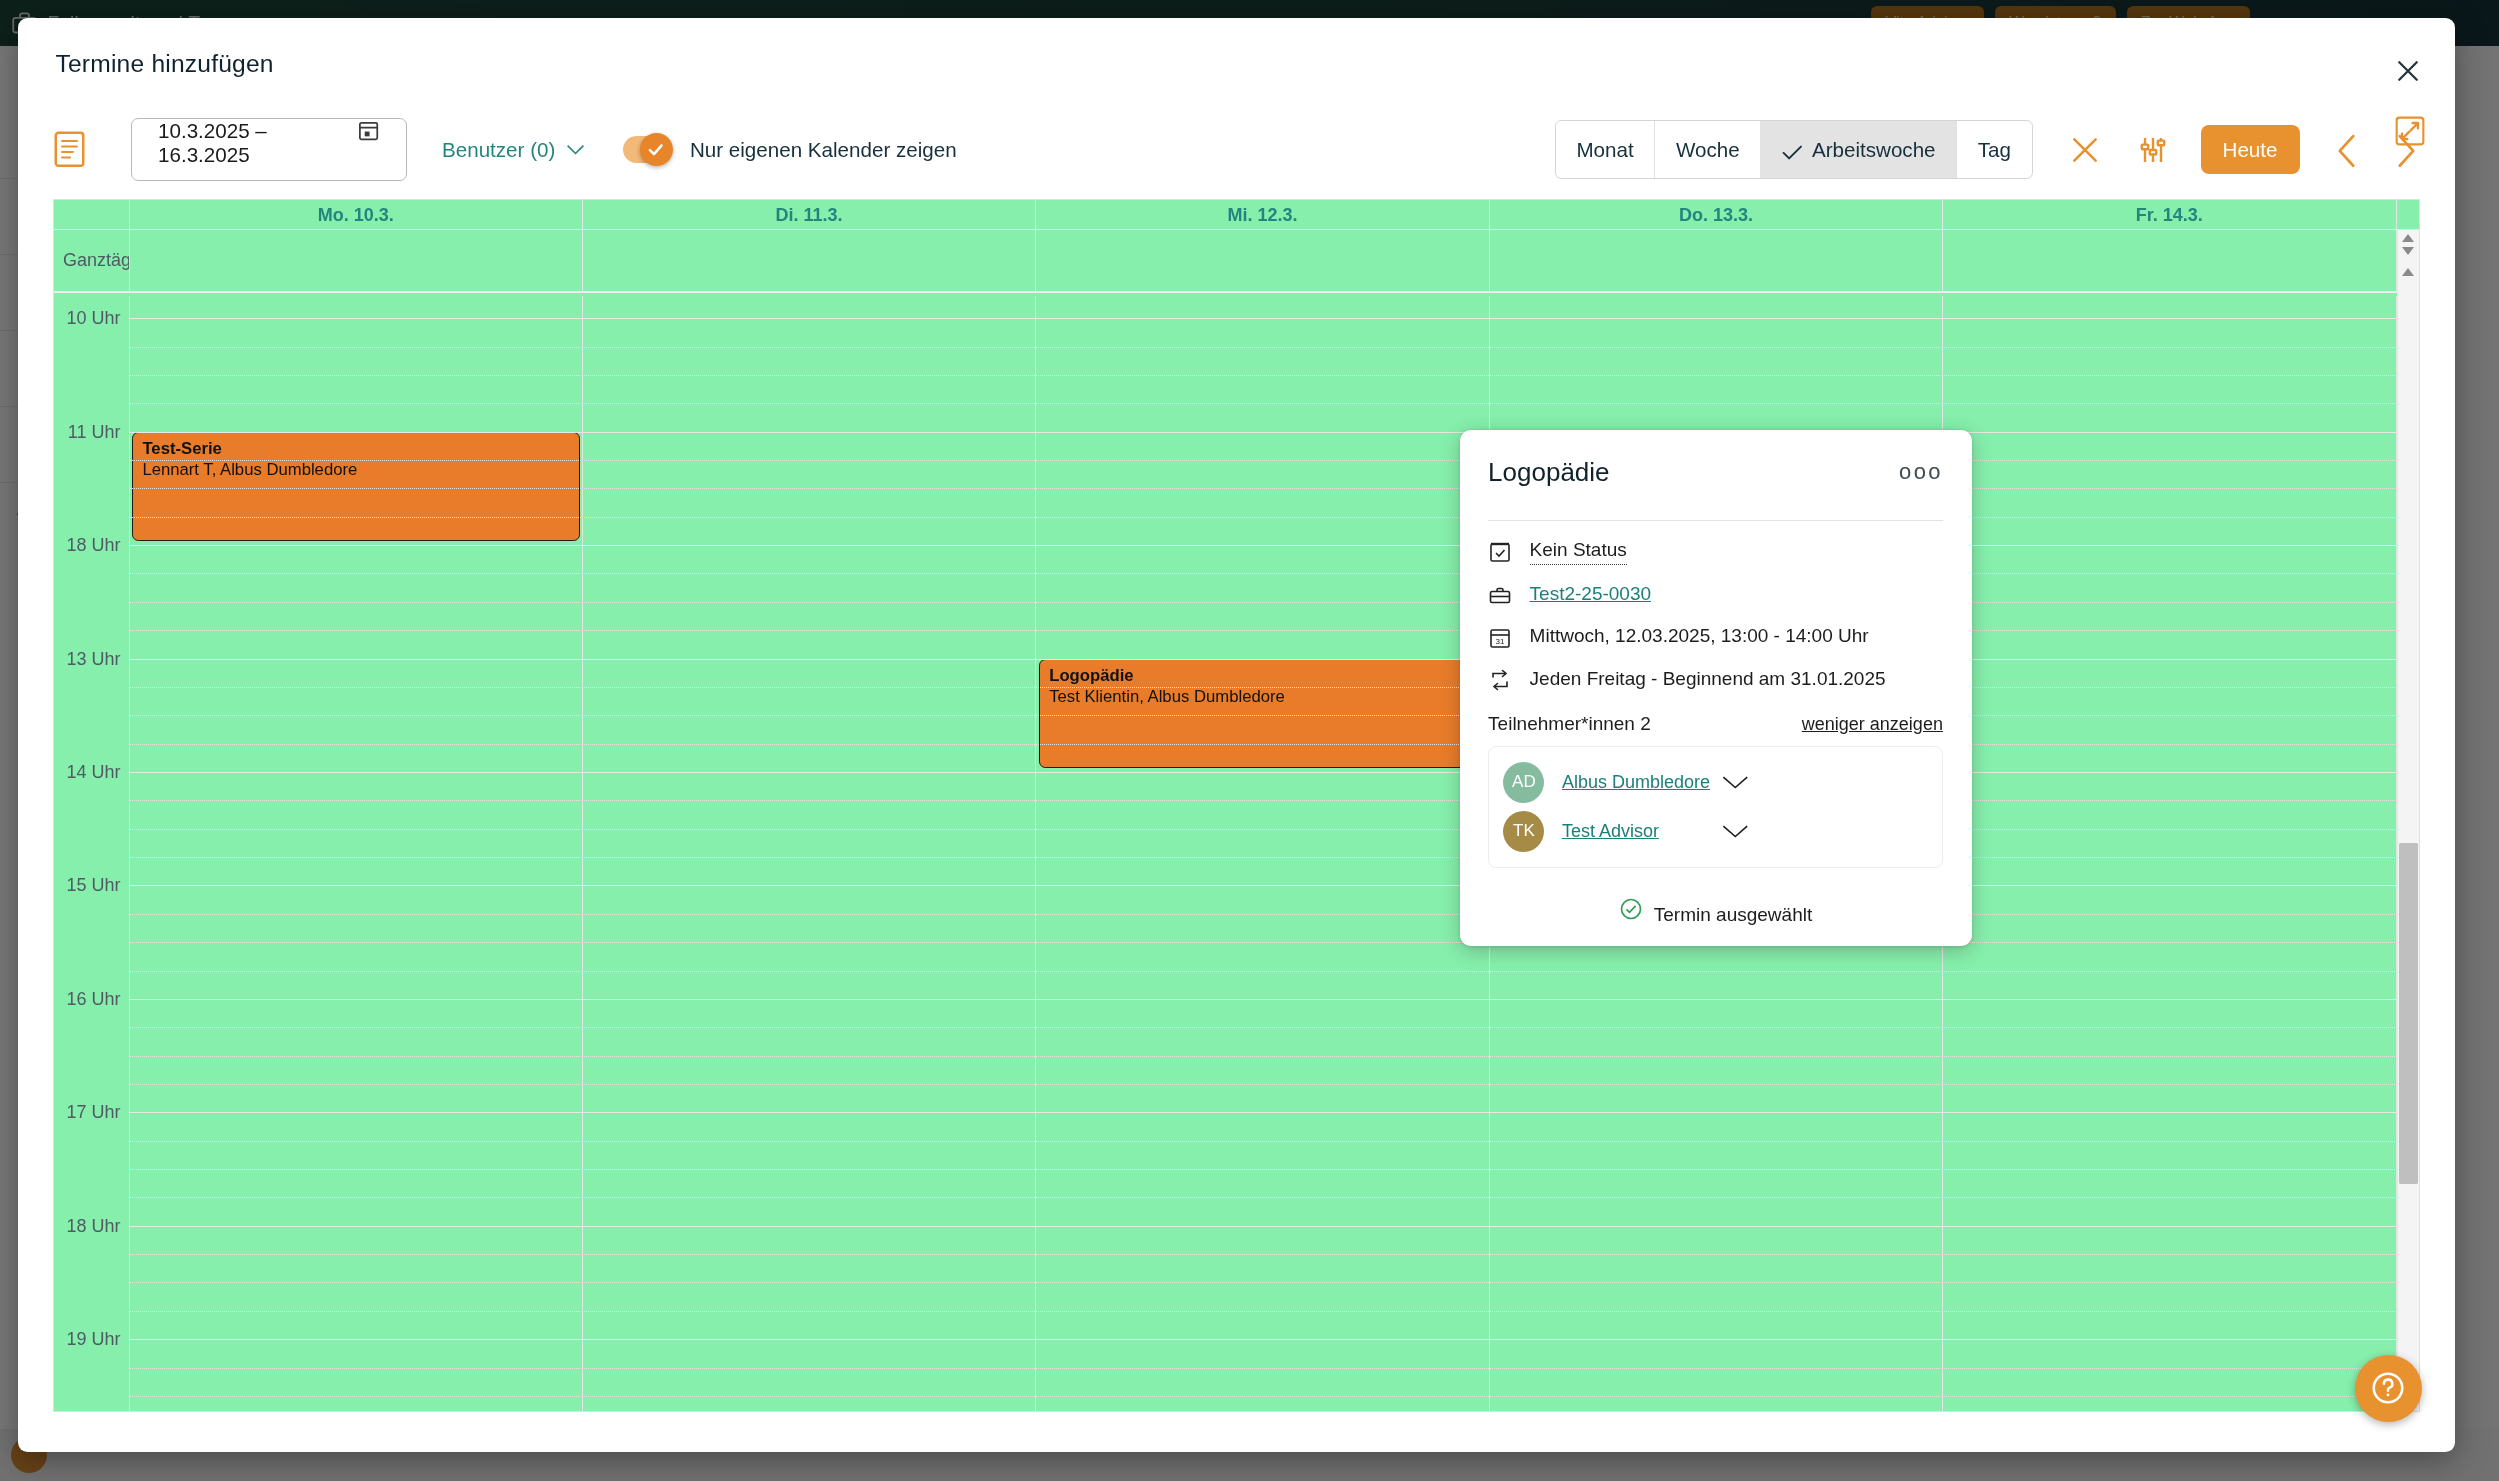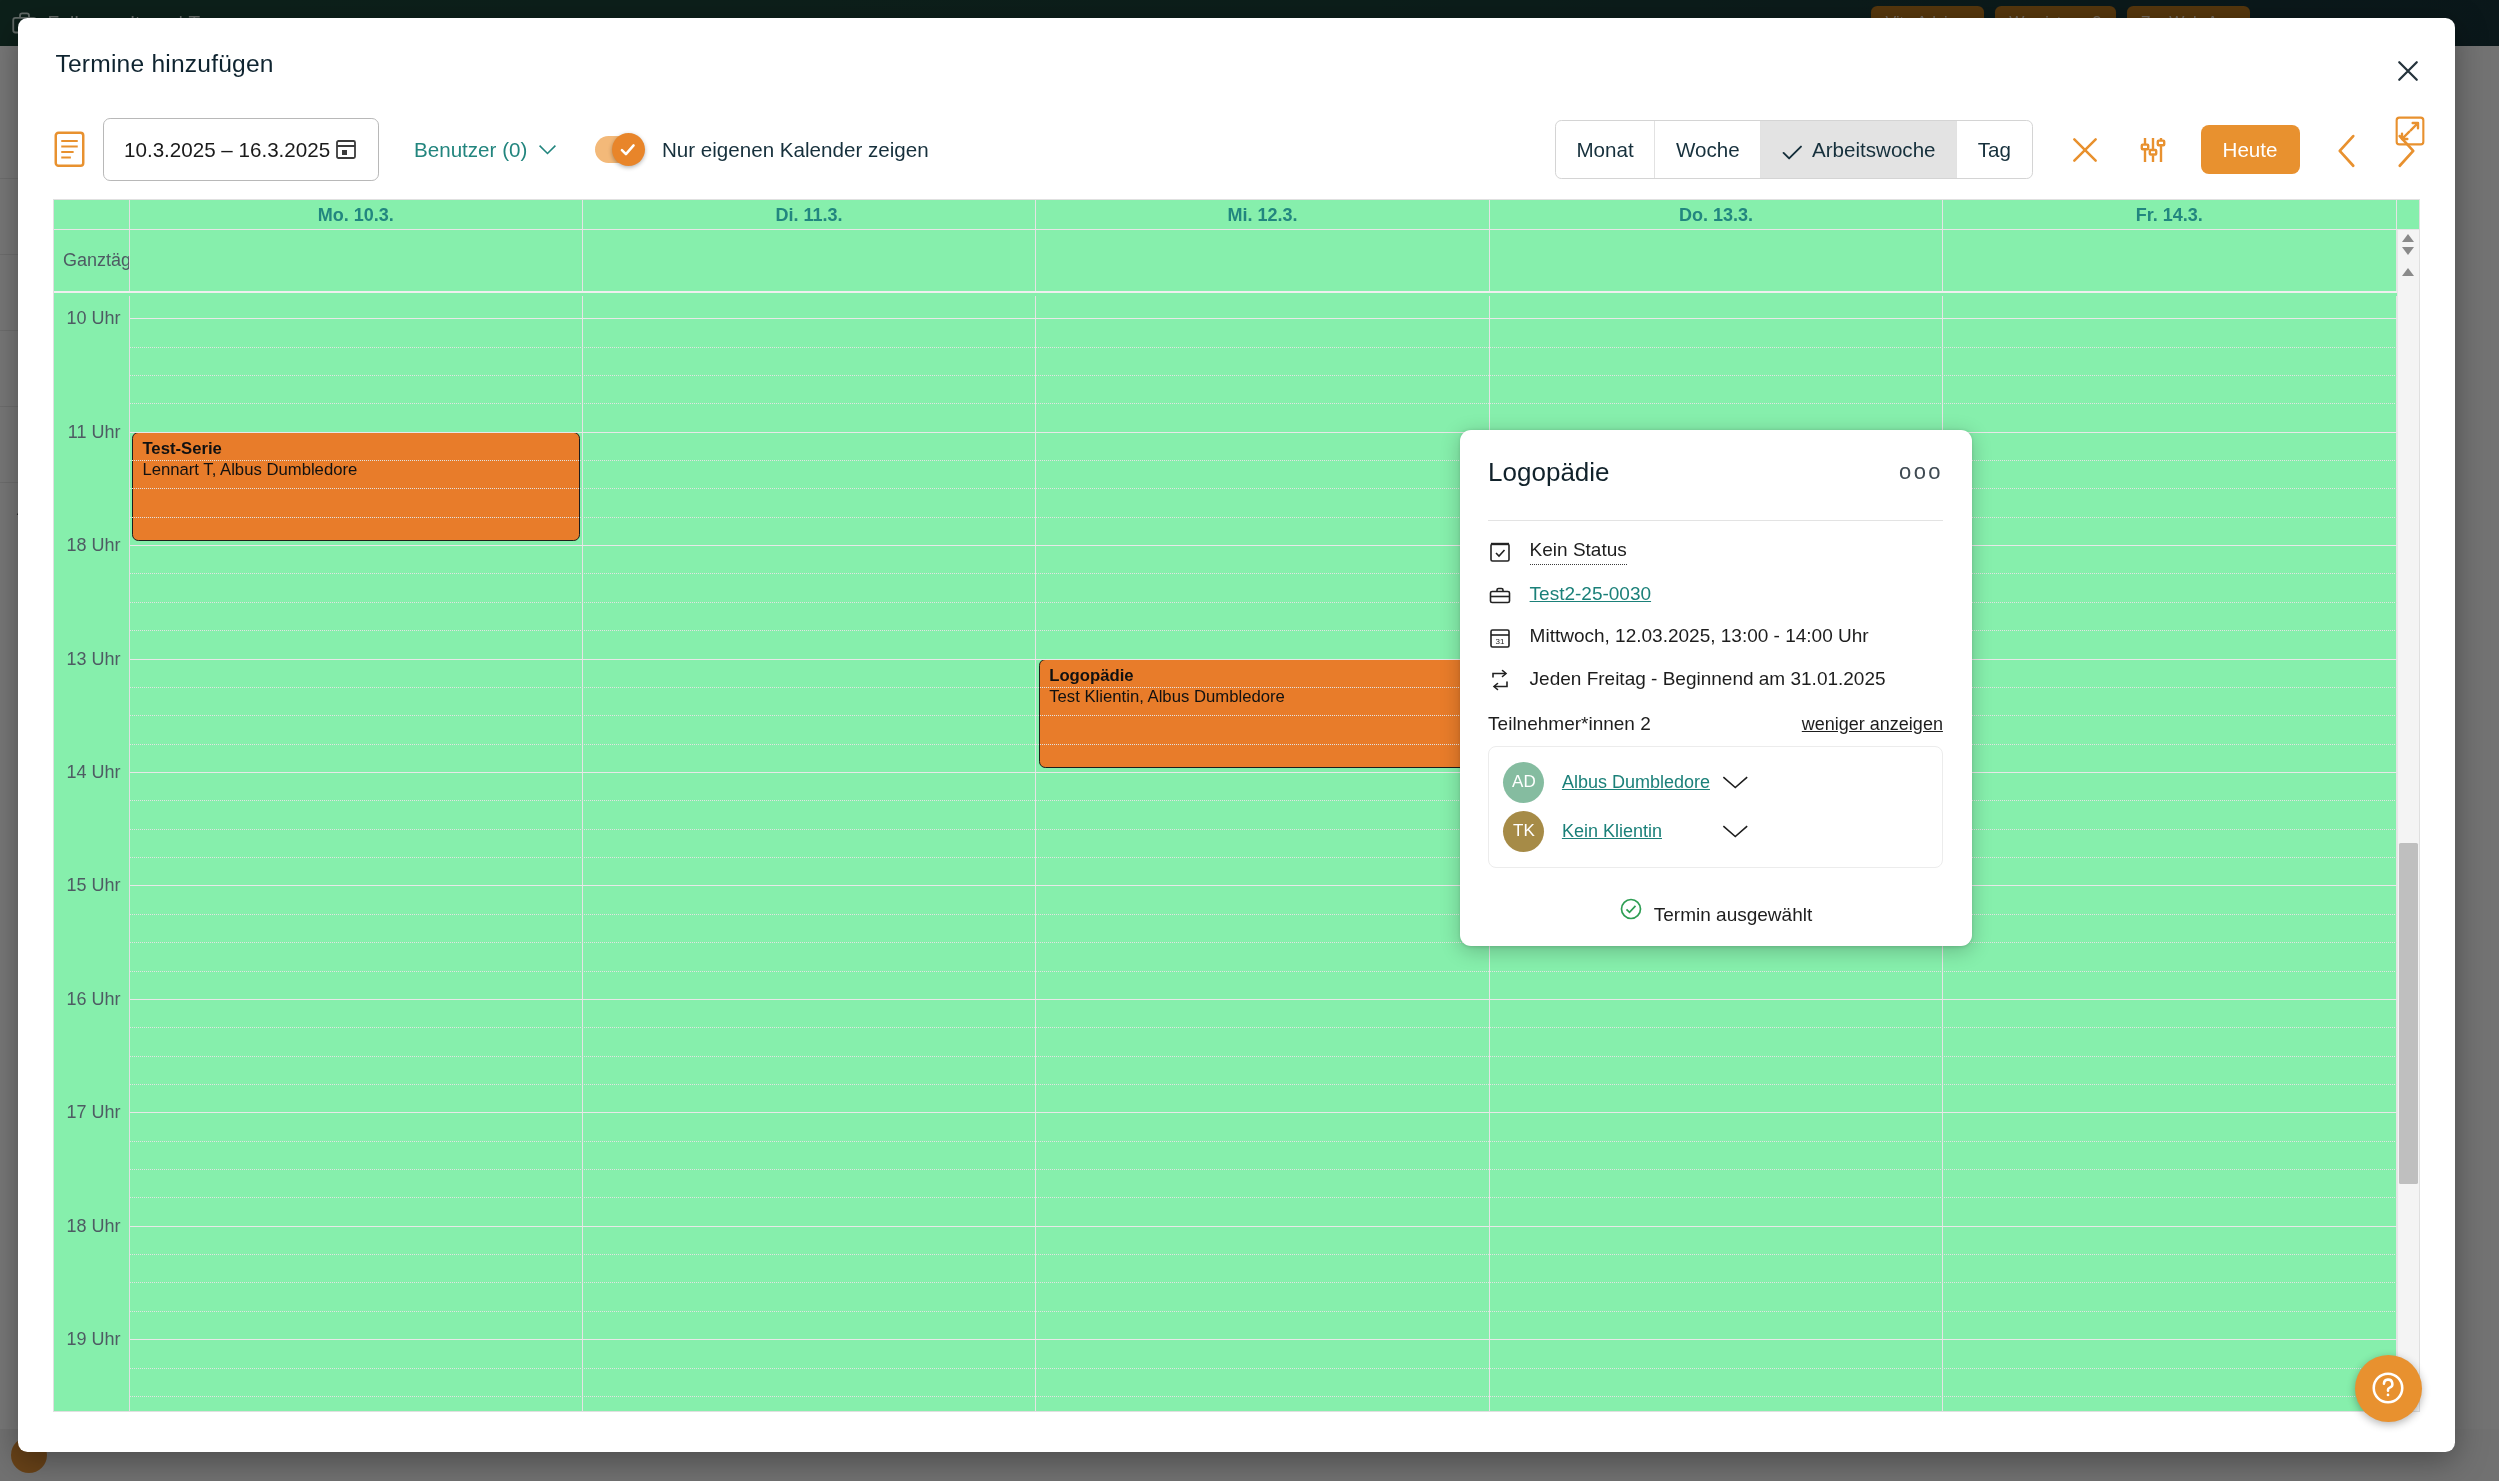--- a/index.html
+++ b/index.html
@@ -64,23 +64,23 @@
   }
   #modal-close svg { width: 100%; height: 100%; }
 
   
   #toolbar {
     position: absolute; left: 0; right: 0; top: 83px; height: 98px;
     display: flex; align-items: center; padding: 0 35px;
   }
   .doc-icon { width: 33px; height: 40px; flex: 0 0 auto; margin-right: 17.5px; }
   .daterange {
-    display: flex; align-items: center; justify-content: space-between;
+    display: flex; align-items: flex-start; justify-content: space-between;
     width: 276px; height: 63px; border: 1.2px solid #b8b8b8; border-radius: 7.1px;
-    padding: 0 20px; cursor: pointer; background: #fff;
+    padding: 0 26px; cursor: pointer; background: #fff; margin-left: 28px;
   }
   .daterange .dr-text { font-size: 20.6px; color: #1a1a1a; }
   .daterange .dr-cal { width: 24px; height: 25.4px; }
   .users-dd {
     display: flex; align-items: center; margin-left: 35px; cursor: pointer;
   }
   .users-dd .ud-label { font-size: 20.6px; color: #22857e; }
   .users-dd .ud-chev { margin-left: 11px; width: 19px; height: 11px; }
 
   .toggle-wrap { display: flex; align-items: center; margin-left: 38px; cursor: pointer; }
@@ -557,21 +557,21 @@
         <span class="pp-avatar" style="background:#85bca0">AD</span>
         <span class="pp-name">Albus Dumbledore</span>
         <span class="pp-chev">
           <svg viewBox="0 0 36 20" fill="none" stroke="#1d1d1d" stroke-width="2">
               <path d="M3 4 L18 17 L33 4"></path>
             </svg>
         </span>
       </div>
       <div class="pp-part">
         <span class="pp-avatar" style="background:#a68b47">TK</span>
-        <span class="pp-name">Kein Klientin</span>
+        <span class="pp-name">Test Advisor</span>
         <span class="pp-chev">
           <svg viewBox="0 0 36 20" fill="none" stroke="#1d1d1d" stroke-width="2">
               <path d="M3 4 L18 17 L33 4"></path>
             </svg>
         </span>
       </div>
     </div>
 
     <div id="pp-status">
       <span class="ps-ico">

